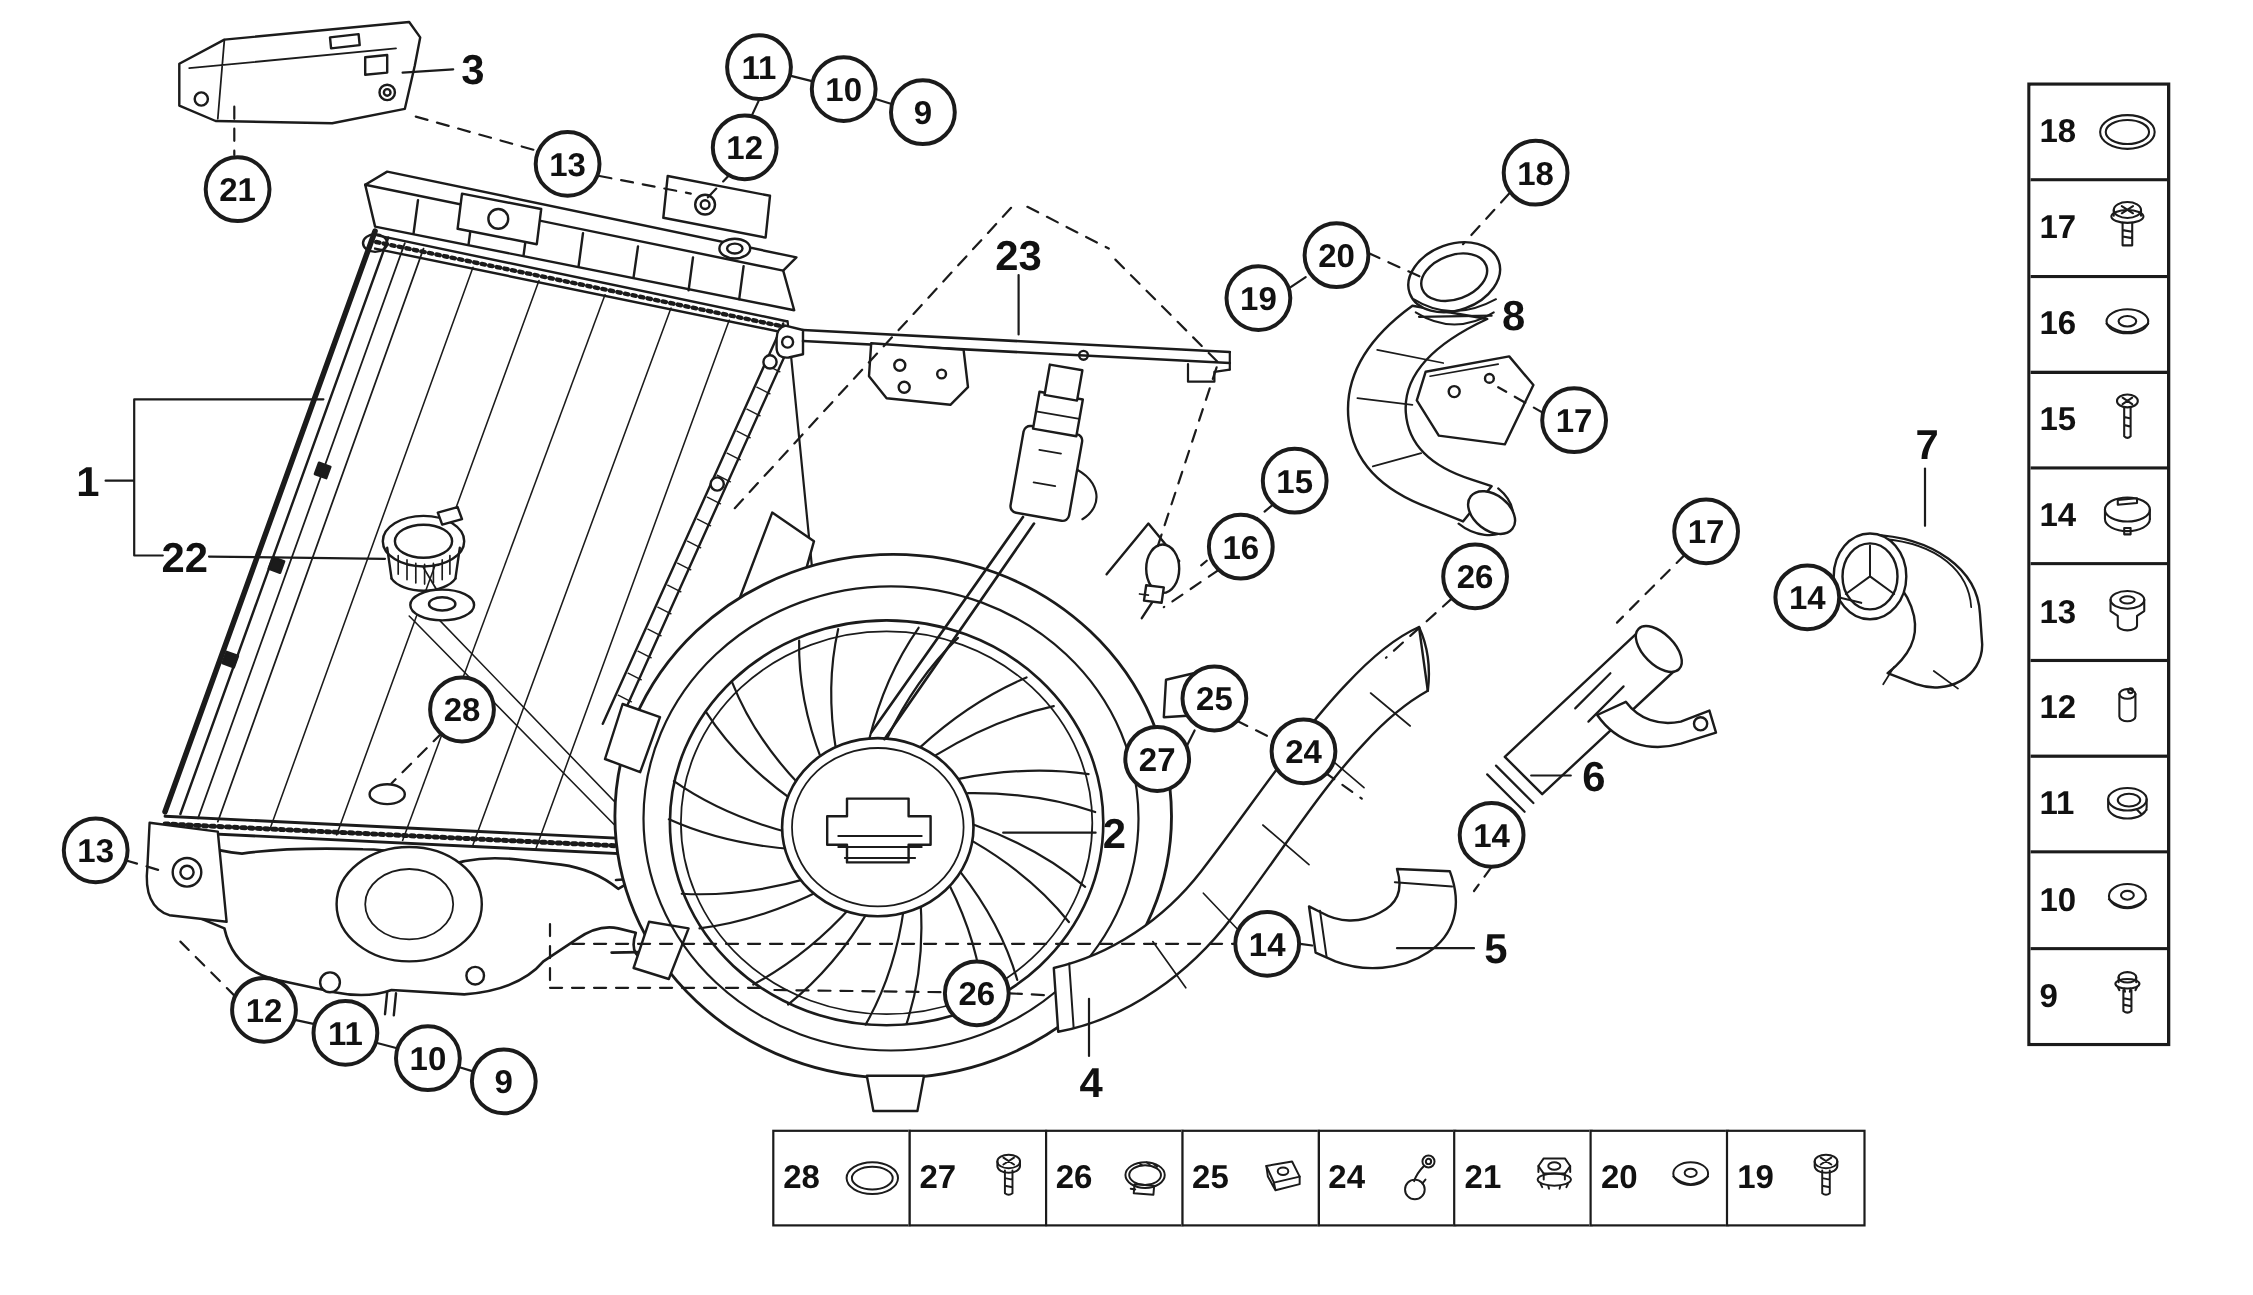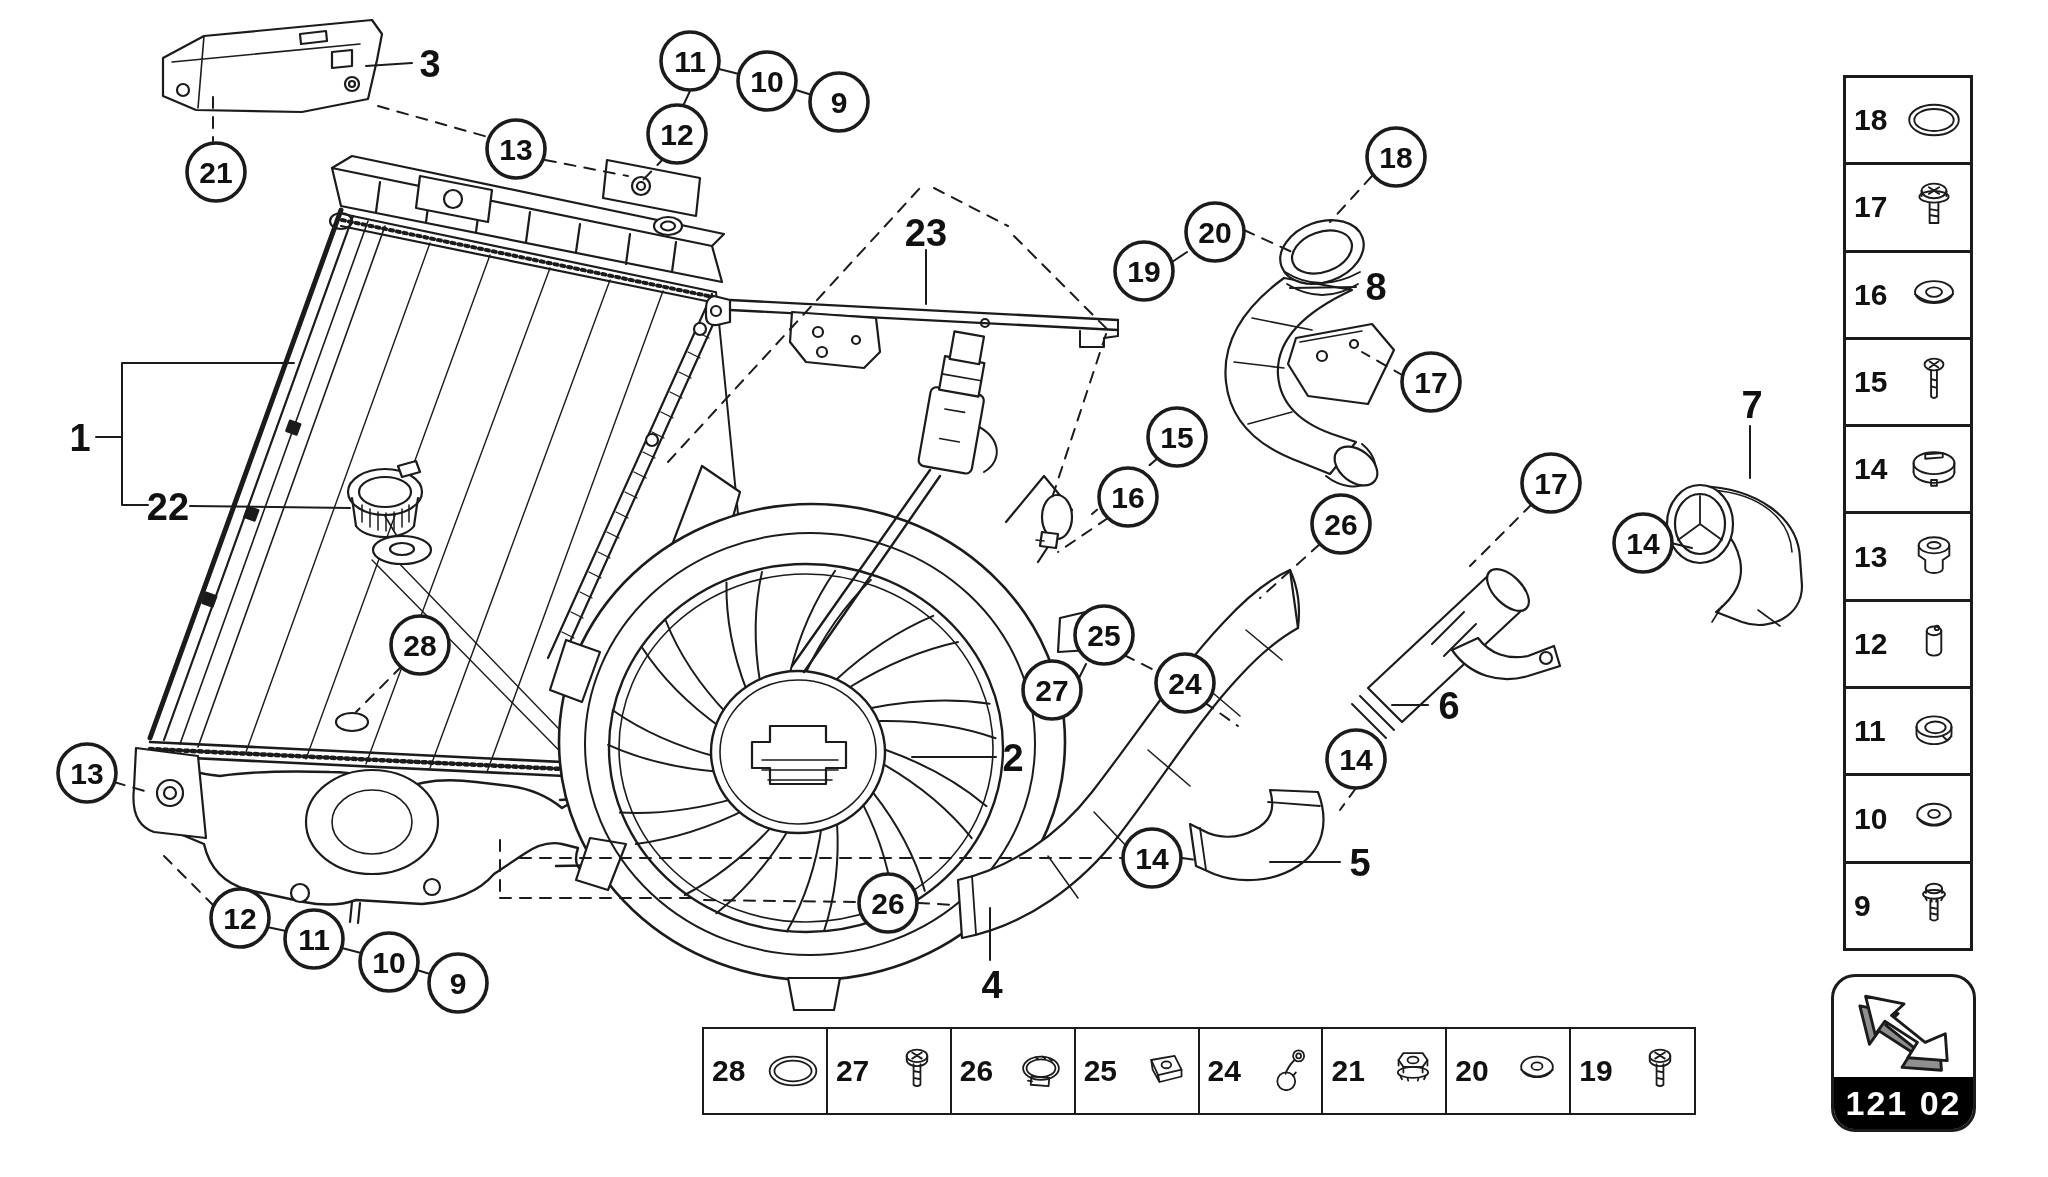--- a/index.html
+++ b/index.html
@@ -601,24 +601,13 @@
           <svg viewBox="0 0 96 84" fill="none" stroke="#1b1b1b" stroke-width="2.6" stroke-linecap="round" stroke-linejoin="round">
             <ellipse cx="48" cy="20" rx="15" ry="9"></ellipse>
             <path d="M41,15 L55,24 M55,15 L41,24"></path>
             <path d="M33,20 L33,26 M63,20 L63,26 M33,26 A15,9 0 0 0 63,26"></path>
             <path d="M43,32 L43,62 M53,32 L53,62 M43,62 Q48,66 53,62 M43,42 L53,44 M43,52 L53,54"></path>
           </svg>
         </div>
       </div>
     </div>
 
-  <div id="badge">
-    <div id="badge-arrow">
-      <svg viewBox="0 0 120 100">
-        <g stroke="#1b1b1b" stroke-width="3" stroke-linejoin="round">
-          <polygon points="14,28 54,36 41,48 76,76 97,67 99,95 58,92 68,76 34,54 24,68" fill="#8f8f8f"></polygon>
-          <polygon points="20,18 60,26 47,38 82,66 103,57 105,85 64,82 74,66 40,44 30,58" fill="#ffffff"></polygon>
-        </g>
-      </svg>
-    </div>
-    <div id="badge-code">121 02</div>
-  </div>
 </div>
 
 </body></html>

